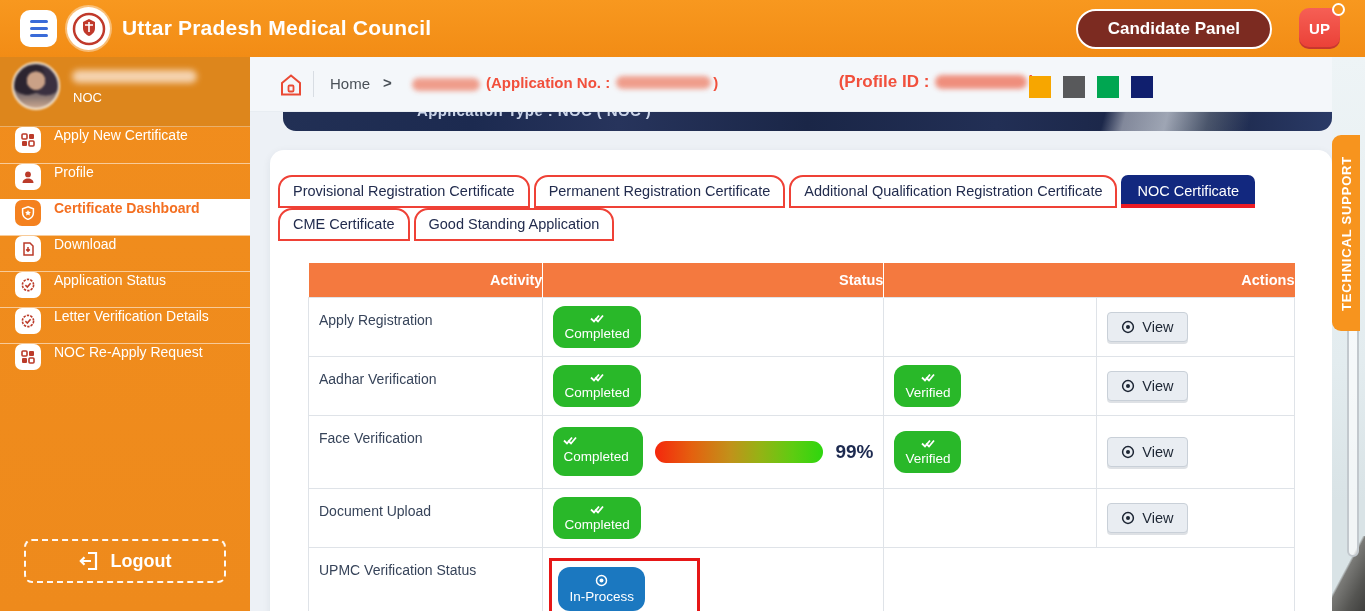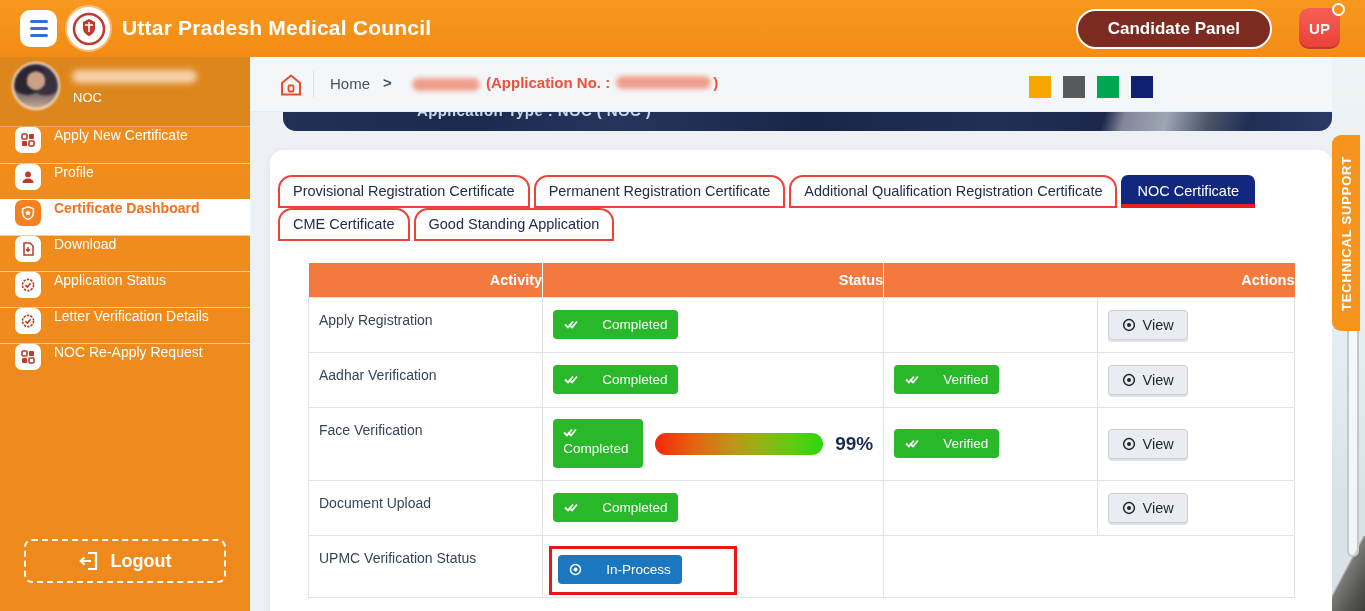--- a/index.html
+++ b/index.html
@@ -106,22 +106,22 @@
   
   table.activity-table { width:987px; margin:22px 37px 0 38px; border-collapse:collapse;
     font-size:14px; color:#37445a; }
   .activity-table thead th { background:#f4793f; color:#fff; font-weight:600; font-size:14.5px;
     height:34px; text-align:right; }
   .activity-table thead th + th { border-left:1px solid #fff; }
   .activity-table tbody td { border:1px solid #dfe3e8; padding:8px 10px; vertical-align:middle; }
   .activity-table tbody td.act { vertical-align:top; padding-top:14px; }
   .row-h55 { height:55px; } .row-h73 { height:73px; } .row-h46 { height:46px; }
 
-  .badge { display:inline-flex; align-items:center; gap:24px; border-radius:4px;
-    padding:7px 11px; color:#fff; font-size:13.5px; font-weight:500; }
+  .badge { display:inline-flex; align-items:center; gap:2px; border-radius:12px;
+    padding:7px 11px; color:#fff; font-size:13.5px; font-weight:500;flex-direction:column; }
   .badge-green { background:#29b829; }
   .badge-blue { background:#1b78c0; }
   .badge-wrap2 { display:inline-block; width:90px; padding:8px 10px; line-height:1.6; }
   .badge-wrap2 .chk { display:block; }
 
   .status-flex { display:flex; align-items:center; gap:12px; }
   .progress-pill { width:168px; height:22px; border-radius:11px;
     background:linear-gradient(90deg,#f5270c 0%,#e4610f 22%,#c1921a 45%,#96b215 62%,#5ecc11 82%,#2ed60e 100%); }
   .progress-val { font-size:19px; font-weight:bold; color:#1d2a50; }
 
@@ -265,20 +265,25 @@
   </svg>
   <div class="crumb-divider"></div>
   <span class="crumb-home">Home</span>
   <span class="crumb-chevron">&gt;</span>
   <span class="crumb-smudge"></span>
   <span class="app-no">
     <span>(Application No. :</span>
     <span class="smudge"></span>
     <span>)</span>
   </span>
+  <span class="profile-id">
+    <span>(Profile ID :</span>
+    <span class="smudge"></span>
+    <span>)</span>
+  </span>
   <div class="legend-squares">
     <span class="sq" style="background-color: rgb(247, 166, 0);"></span>
     <span class="sq" style="background-color: rgb(88, 89, 91);"></span>
     <span class="sq" style="background-color: rgb(0, 166, 81);"></span>
     <span class="sq" style="background-color: rgb(16, 31, 110);"></span>
   </div>
 </div>
 
 <div class="banner">
   <div class="banner-text">Application Type : NOC ( NOC )</div>

